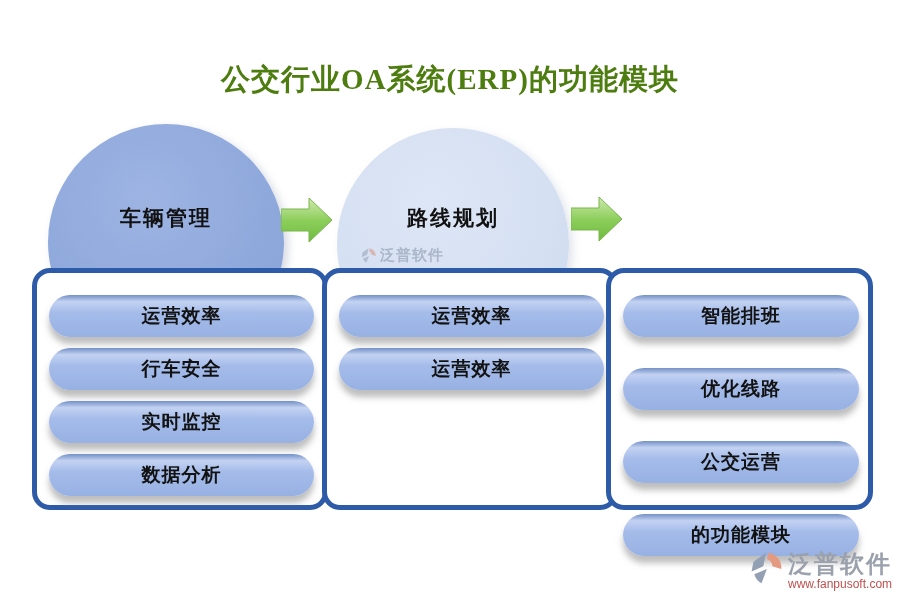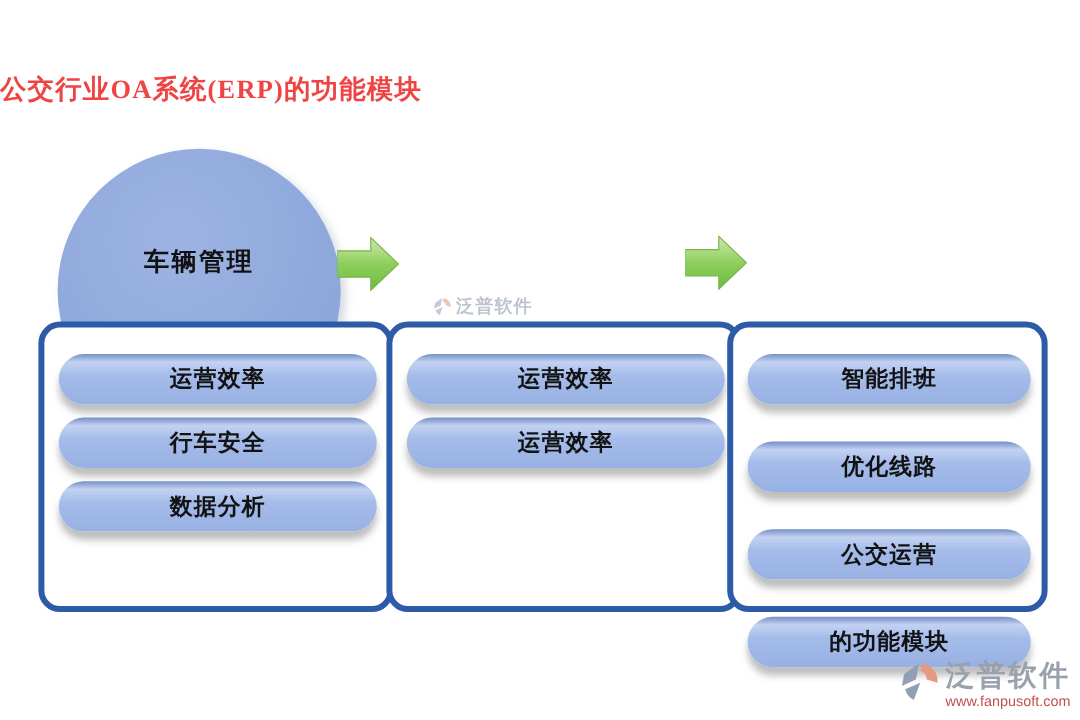--- a/index.html
+++ b/index.html
@@ -1,22 +1,22 @@
 <!DOCTYPE html>
 <html><head>
 <meta charset="utf-8">
 <style>
   html,body{margin:0;padding:0;background:#fff;}
   .canvas{
     position:relative;width:900px;height:600px;background:#ffffff;overflow:hidden;
     font-family:"Liberation Serif","DejaVu Serif",serif;
   }
   .title{
-    position:absolute;top:60px;left:0;width:100%;
-    font-size:22px;font-weight:bold;color:#ef4444;letter-spacing:1px;
+    position:absolute;top:60px;left:0;width:100%;text-align:center;
+    font-size:29px;font-weight:bold;color:#4d7c0f;letter-spacing:1px;
   }
   
   .circle{position:absolute;border-radius:50%;}
   .circle .circle-label{
     position:absolute;left:0;width:100%;text-align:center;
     font-size:21px;font-weight:bold;color:#111;letter-spacing:2px;
   }
   .circle-0{left:48px;top:124px;width:236px;height:236px;
     background:radial-gradient(circle at 42% 32%, #9DB4E3 0%, #90A9DC 55%, #88A2D6 100%);
     box-shadow:4px 4px 8px rgba(120,130,160,.30);}
@@ -61,20 +61,23 @@
 </head>
 <body>
 
 <div class="canvas">
 
   <div class="title">公交行业OA系统(ERP)的功能模块</div>
 
   <div class="circle circle-0">
     <div class="circle-label">车辆管理</div>
   </div>
+  <div class="circle circle-1">
+    <div class="circle-label">路线规划</div>
+  </div>
 
   <svg class="arrow arrow-1" viewBox="0 0 52 46">
     <defs>
       <linearGradient id="ag1" x1="0" y1="0" x2="0" y2="1">
         <stop offset="0%" stop-color="#CFE9AE"></stop>
           <stop offset="50%" stop-color="#8ECF5C"></stop>
           <stop offset="100%" stop-color="#6DBB3F"></stop>
       </linearGradient>
     </defs>
     <polygon points="0,12 28,12 28,1 51,23 28,45 28,34 0,34" fill="url(#ag1)" stroke="#7AB54E" stroke-width="1"></polygon>
@@ -86,20 +89,21 @@
           <stop offset="50%" stop-color="#8ECF5C"></stop>
           <stop offset="100%" stop-color="#6DBB3F"></stop>
       </linearGradient>
     </defs>
     <polygon points="0,12 28,12 28,1 51,23 28,45 28,34 0,34" fill="url(#ag2)" stroke="#7AB54E" stroke-width="1"></polygon>
   </svg>
 
   <div class="box box-0">
     <div class="pill">运营效率</div>
     <div class="pill">行车安全</div>
+    <div class="pill">实时监控</div>
     <div class="pill">数据分析</div>
   </div>
   <div class="box box-1">
     <div class="pill">运营效率</div>
     <div class="pill">运营效率</div>
   </div>
   <div class="box box-2">
     <div class="pill">智能排班</div>
     <div class="pill">优化线路</div>
     <div class="pill">公交运营</div>

